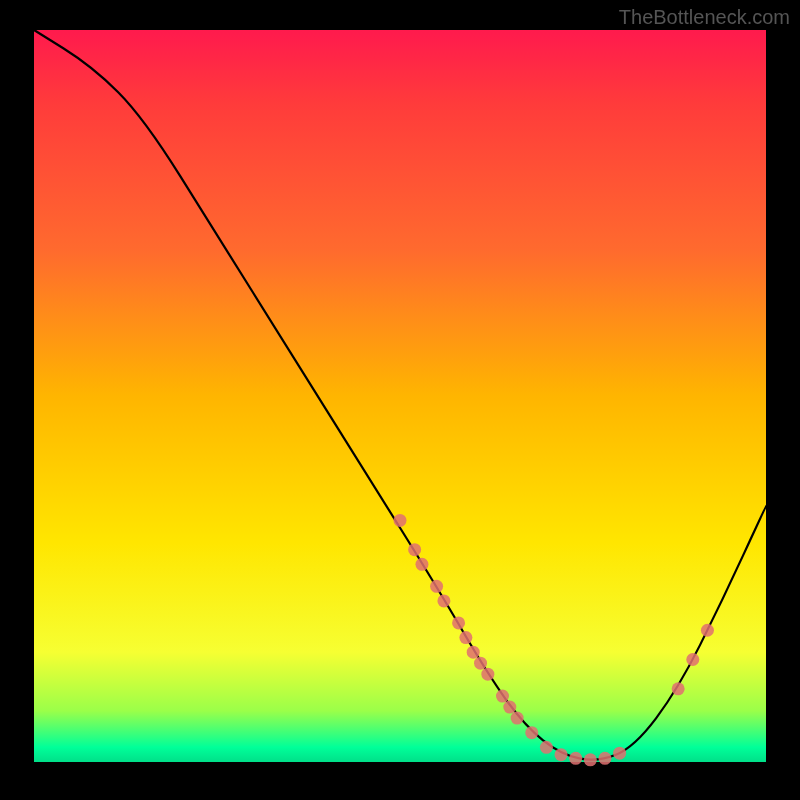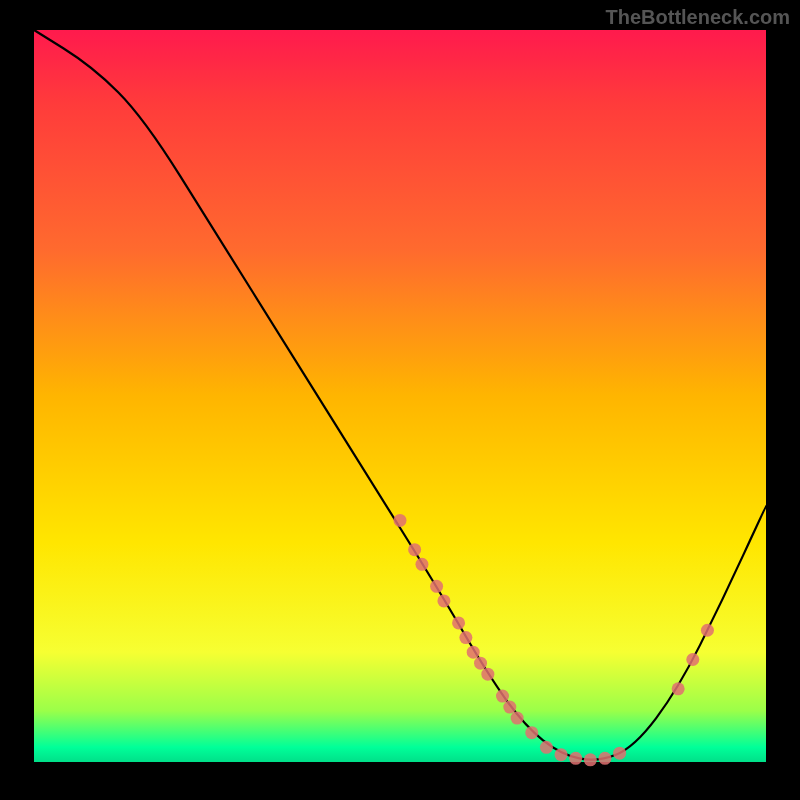--- a/index.html
+++ b/index.html
@@ -16,21 +16,21 @@
     width: 800px;
     height: 800px;
     background: #000;
   }
   .watermark {
     position: absolute;
     top: 6px;
     right: 10px;
     color: #555;
     font-size: 20px;
-    font-weight: bold;
+    font-weight: normal;
     z-index: 10;
   }
   .plot-area {
     position: absolute;
     left: 34px;
     top: 30px;
     width: 732px;
     height: 732px;
     
     background: linear-gradient(to bottom,

